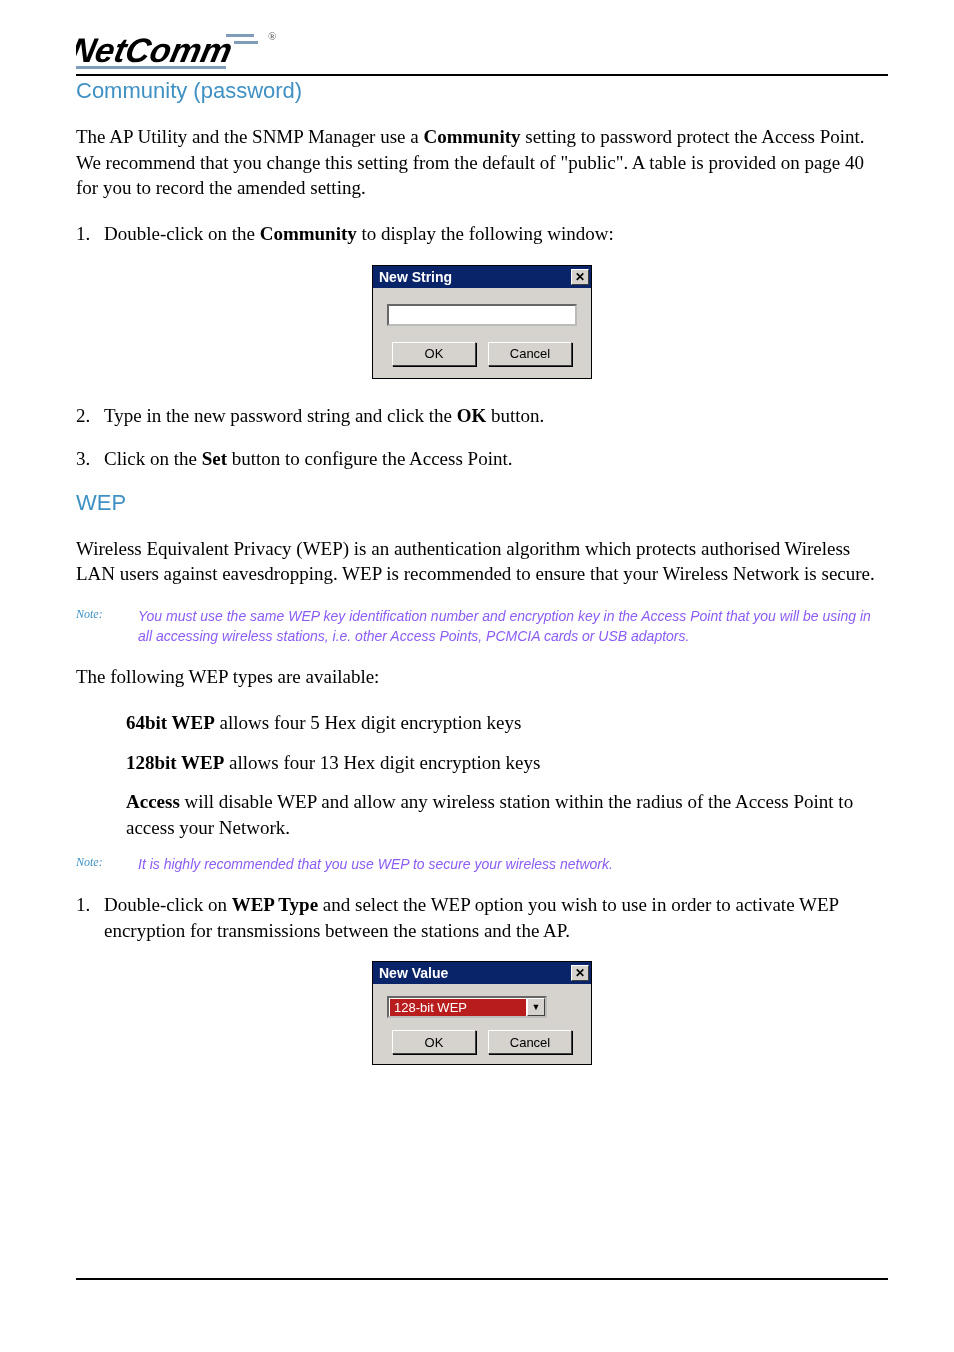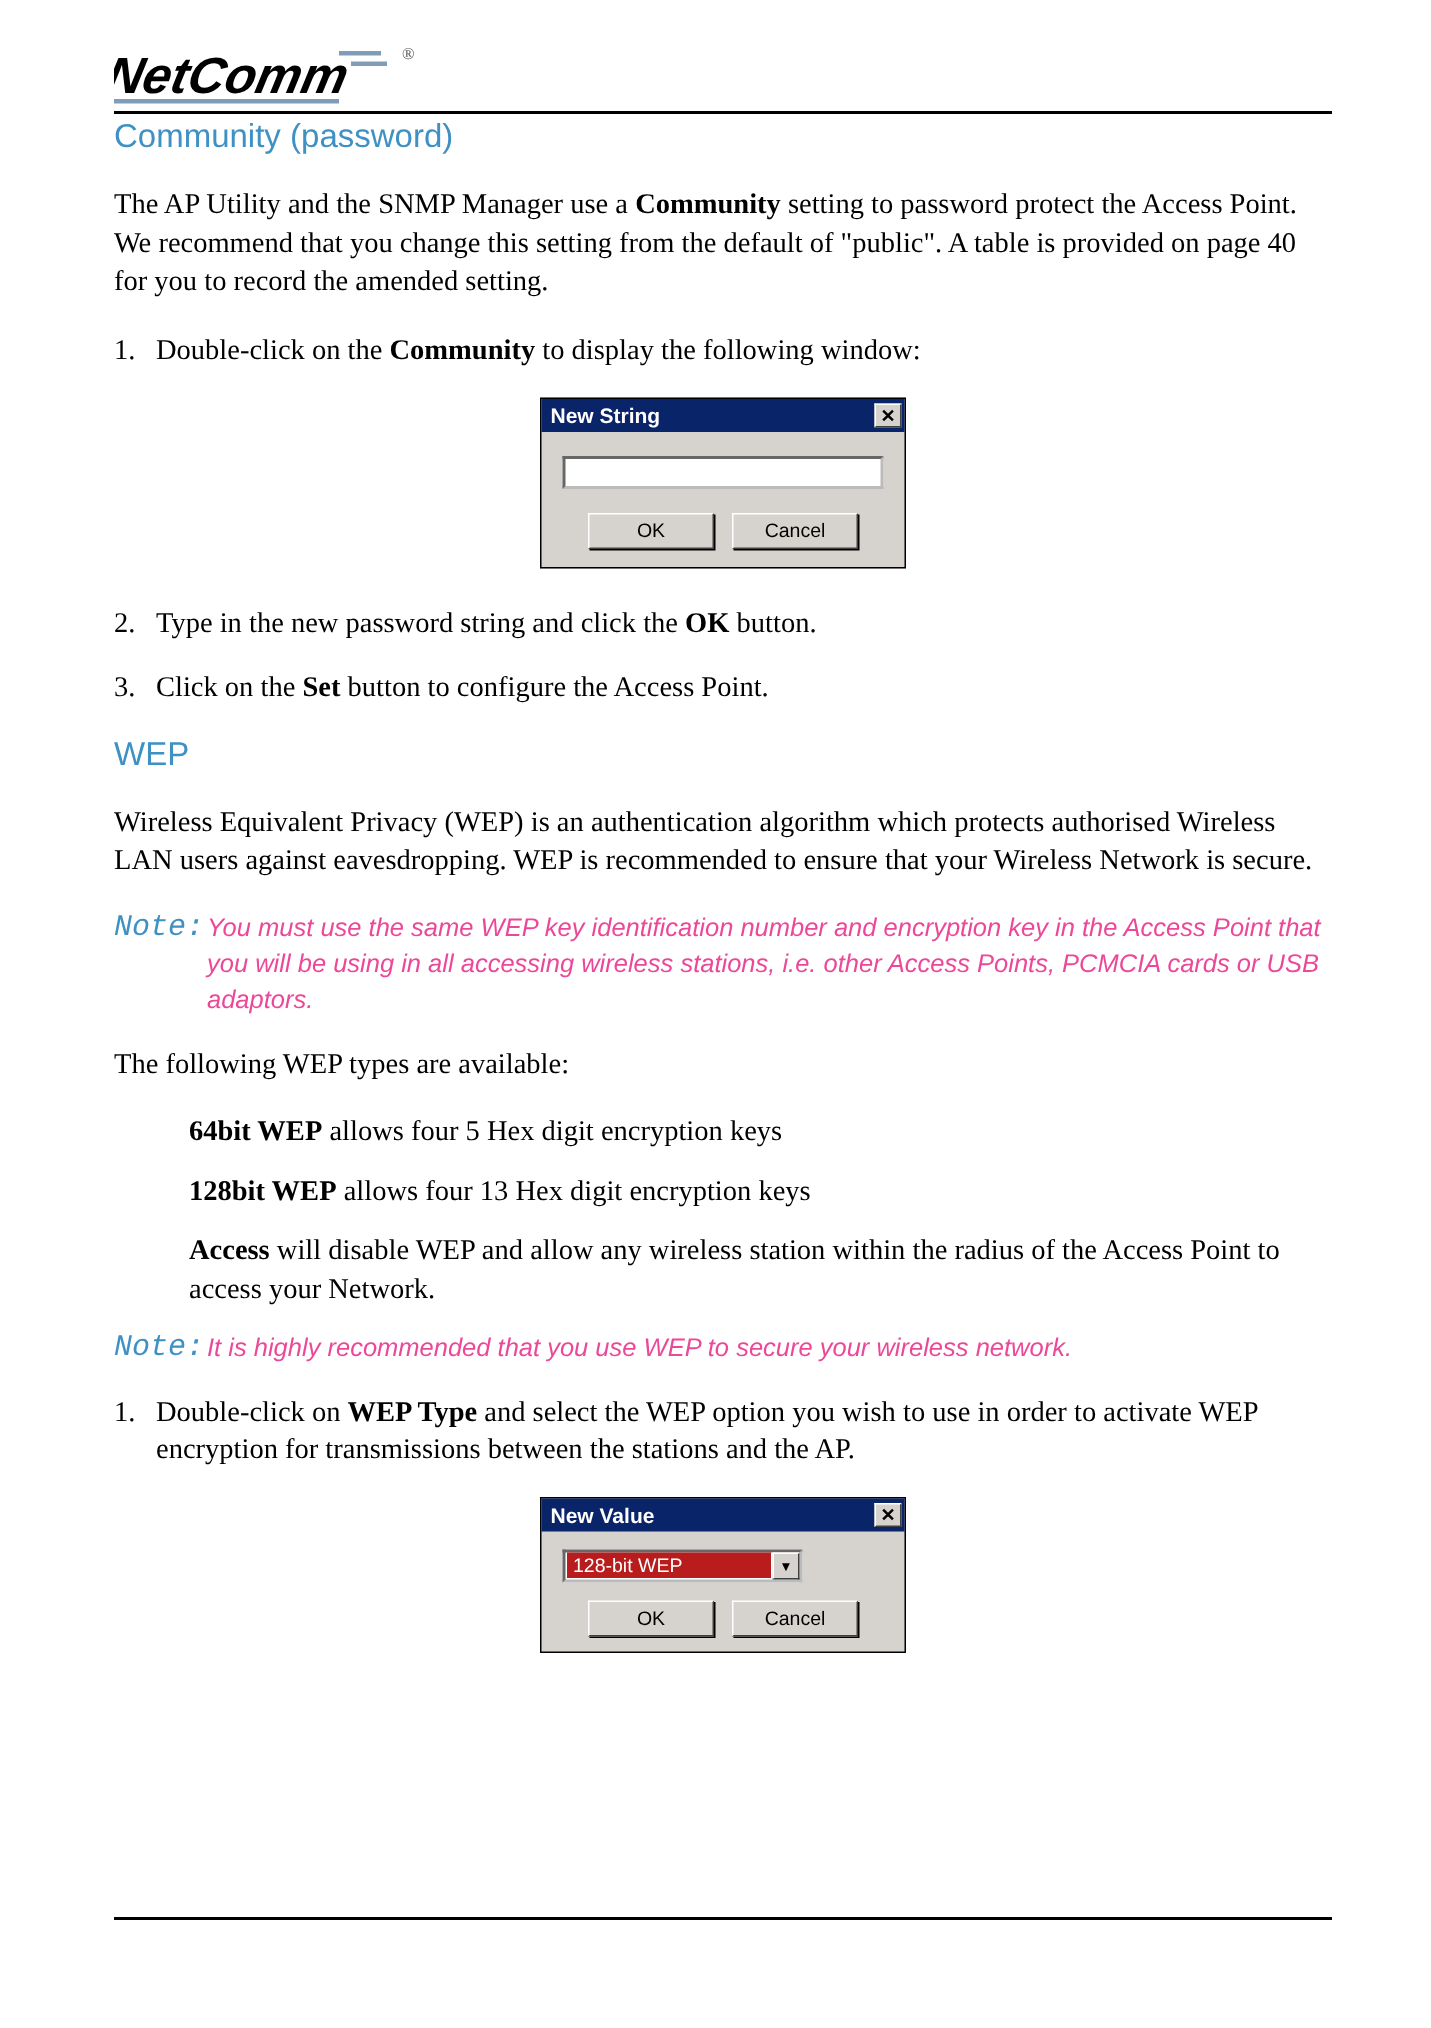--- a/index.html
+++ b/index.html
@@ -26,41 +26,41 @@
     margin-bottom: 20px;
   }
   .section-title.wep { margin-top: 16px; margin-bottom: 20px; }
   .para { margin-bottom: 20px; line-height: 1.35; }
   .ol-item { display: flex; margin-bottom: 18px; line-height: 1.35; }
   .ol-num { width: 28px; flex-shrink: 0; }
   .ol-body { flex: 1; }
   .indent-block { margin-left: 50px; margin-bottom: 14px; line-height: 1.35; }
   .note-row { display: flex; margin-bottom: 18px; }
   .note-label {
-    font-family: Liberation Mono, monospace;
+    font-family: Liberation Serif, serif;
     font-style: italic;
     color: #3f91c4;
     width: 62px;
     flex-shrink: 0;
-    font-size: 20px;
+    font-size: 12px;
   }
   .note-body {
     font-family: Arial, Helvetica, sans-serif;
     font-style: italic;
-    color: #ec4899;
+    color: #8b5cf6;
     flex: 1;
-    font-size: 17px;
+    font-size: 14px;
     line-height: 1.4;
   }
   b { font-weight: bold; }
 
   
   .dialog-wrap { display: flex; justify-content: center; margin-bottom: 24px; }
   .dialog {
-    width: 244px;
+    width: 220px;
     border: 1px solid #000;
     background: #d6d2ce;
     font-family: "Tahoma", Arial, sans-serif;
   }
   .dlg-title {
     background: #0a246a;
     color: #fff;
     display: flex;
     justify-content: space-between;
     align-items: center;

